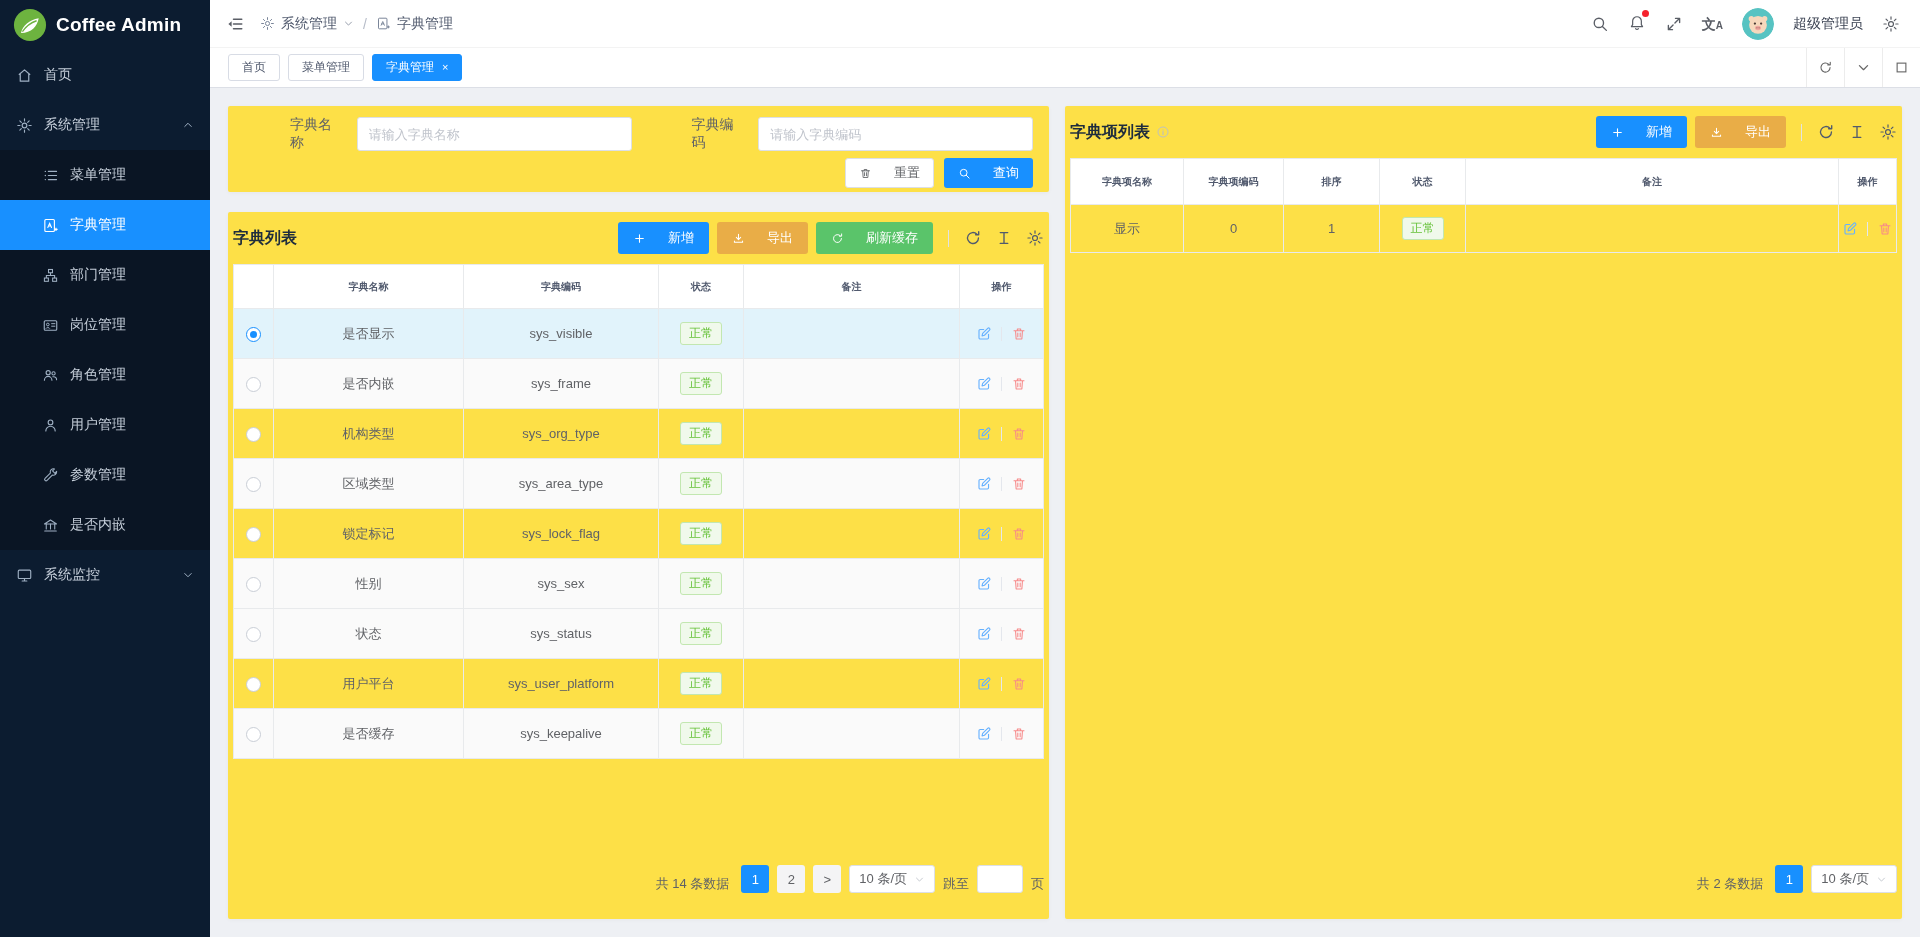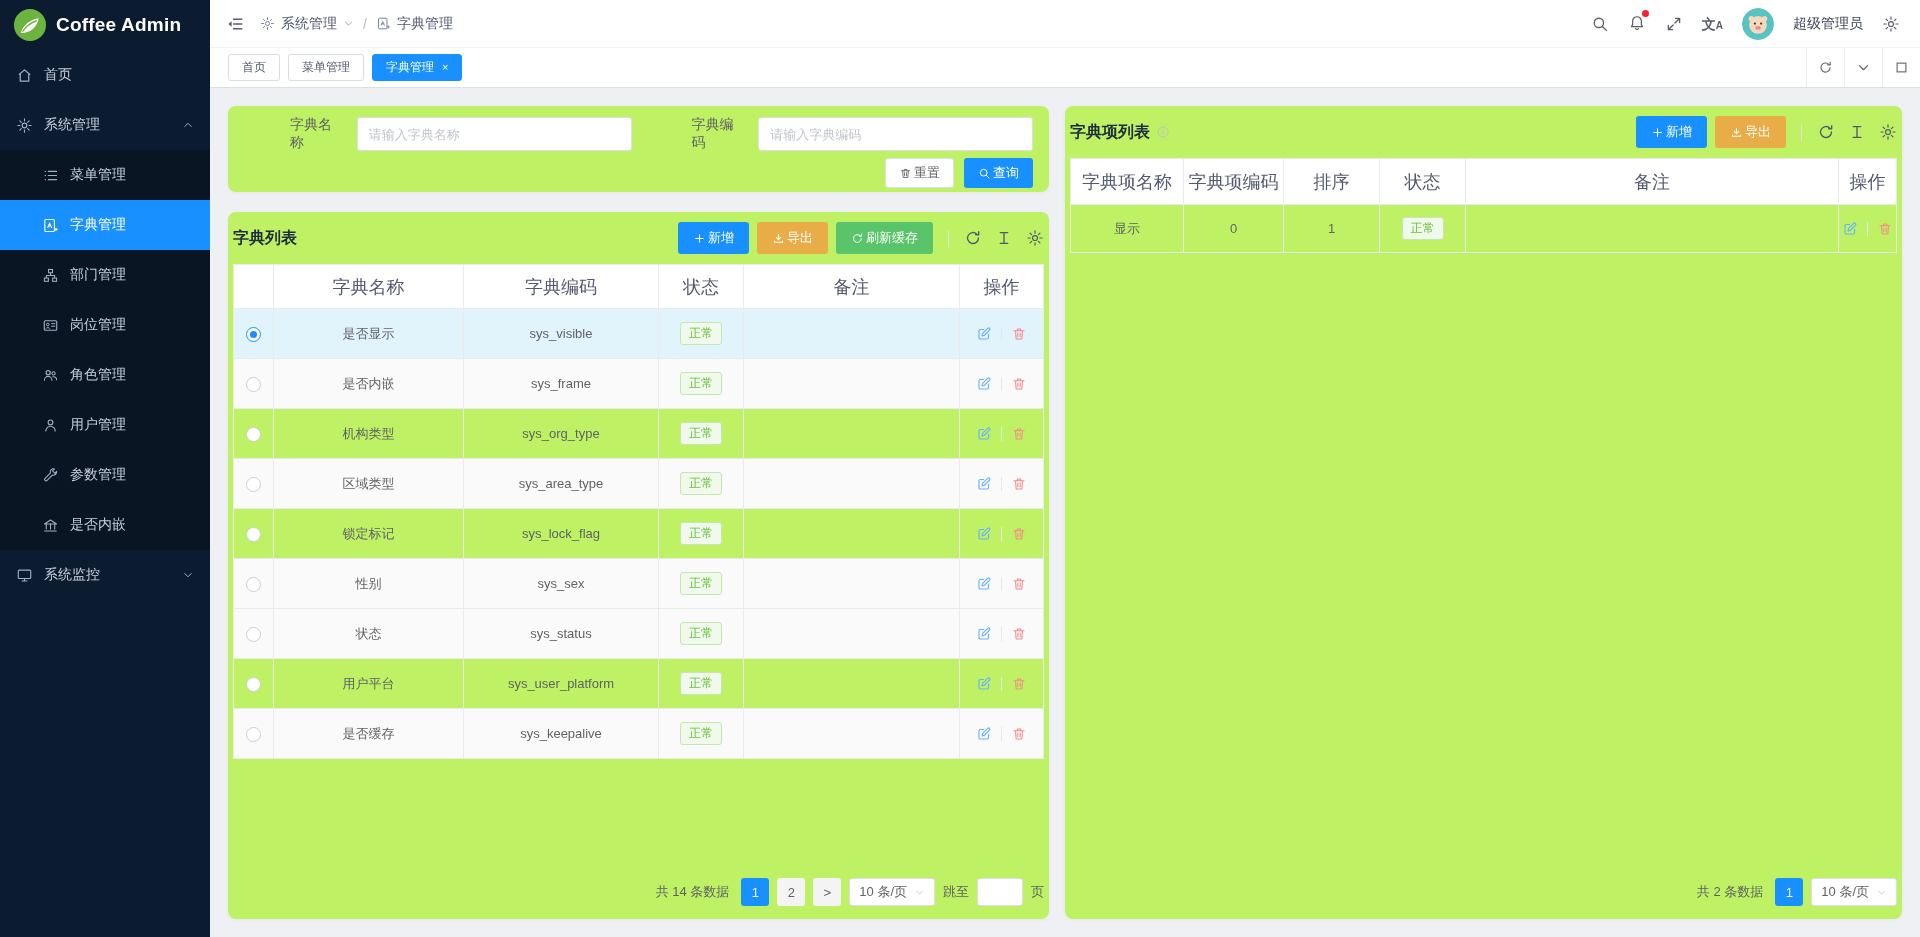--- a/index.html
+++ b/index.html
@@ -53,70 +53,70 @@
   .tab{height:27px;display:inline-flex;align-items:center;padding:0 13px;border:1px solid #d8dce5;border-radius:3px;margin-right:8px;font-size:12px;color:var(--head-text);background:#fff;cursor:pointer}
   .tab.active{background:var(--primary);border-color:var(--primary);color:#fff}
   .tab-close{margin-left:8px;font-size:11px;line-height:1;color:#fff;cursor:pointer}
   .tab-controls{margin-left:auto;display:flex;height:100%}
   .tab-ctrl{width:38px;height:100%;display:flex;align-items:center;justify-content:center;border-left:1px solid #ececec;color:#666;cursor:pointer}
   .tab-ctrl svg{width:15px;height:15px}
 
   .content{flex:1;display:flex;gap:16px;padding:18px;overflow:hidden}
   .left-col{width:821px;flex:0 0 auto;display:flex;flex-direction:column;gap:20px}
   .right-col{flex:1;display:flex;flex-direction:column;min-width:0}
-  .card{background:#bef264;border-radius:8px;box-shadow:0 1px 4px rgba(0,0,0,.04)}
+  .card{background:#fde047;border-radius:2px;box-shadow:0 1px 4px rgba(0,0,0,.04)}
 
   
   .search-card{height:86px;padding:8px 16px;flex:0 0 auto}
   .sform{display:flex;align-items:center;height:36px;margin-top:2px}
   .slabel{font-size:14px;color:var(--text);margin-right:12px}
   .sitem-name{margin-left:46px}
   .sitem-code{margin-left:60px}
   .sinput{width:280px;height:33px;border:1px solid #dcdfe6;border-radius:3px;padding:16px 11px;font-size:13px;color:var(--text);outline:none}
   .sinput::placeholder{color:#c0c4cc}
   .sbtn-row{display:flex;justify-content:flex-end;align-items:center;gap:10px;margin-top:6px}
 
-  .btn{height:32px;display:inline-flex;align-items:center;justify-content:center;gap:2px;padding:0 14px;border-radius:3px;font-size:13px;border:1px solid transparent;cursor:pointer;background:#fff}
+  .btn{height:32px;display:inline-flex;align-items:center;justify-content:center;gap:22px;padding:0 14px;border-radius:3px;font-size:13px;border:1px solid transparent;cursor:pointer;background:#fff}
   .btn svg{width:13px;height:13px}
   .btn-plain{border-color:#dcdfe6;color:var(--text)}
   .btn-primary{background:var(--primary);color:#fff}
   .btn-warning{background:var(--warning);color:#fff}
   .btn-success{background:var(--success);color:#fff}
   .btn-sm{height:30px;padding:0 13px}
 
   
   .list-card{flex:1;display:flex;flex-direction:column;padding:0 5px;min-height:0}
   .card-head{height:52px;display:flex;align-items:center;flex:0 0 auto}
   .card-title{font-size:16px;font-weight:bold;color:#1f2d3d;display:flex;align-items:center;gap:6px}
   .info-ic{width:14px;height:14px;color:#b9bec7}
   .head-actions{margin-left:auto;display:flex;align-items:center;gap:8px}
   .tool-sep{width:1px;height:17px;background:#e2e2e2;margin:0 7px}
   .tool-icon{width:18px;height:18px;color:#515a6e;cursor:pointer}
   .tool-group{display:flex;align-items:center;gap:13px}
 
   table{width:100%;border-collapse:collapse;table-layout:fixed;font-size:13px;color:var(--text)}
   th,td{border:1px solid var(--border);text-align:center;overflow:hidden;white-space:nowrap}
-  thead th{height:44px;font-weight:normal;color:var(--head-text);background:#fff;font-size:18px}
+  thead th{height:44px;font-weight:bold;color:var(--head-text);background:#fff;font-size:10px}
   .t-left tbody td{height:50px}
   .t-right thead th{height:46px}
   .t-right tbody td{height:48px}
   tr.striped td{background:#fafafa}
   tr.selected td{background:#e1f3fb}
   .badge{display:inline-block;padding:3px 8px;font-size:12px;line-height:1.2;color:#67c23a;border:1px solid #c2e7b0;background:#f0f9eb;border-radius:3px}
   .radio{position:relative;display:inline-block;width:15px;height:15px;border:1px solid #c9ced6;border-radius:50%;background:#fff;vertical-align:middle;cursor:pointer}
   .radio.checked{border-color:var(--primary)}
   .radio.checked::after{content:"";position:absolute;inset:3px;border-radius:50%;background:var(--primary)}
   .ops{white-space:nowrap}
   .op-ic{width:16px;height:16px;vertical-align:middle;cursor:pointer}
   .op-edit{color:#66b1ff}
   .op-del{color:#f78989}
   .op-sep{display:inline-block;width:1px;height:14px;background:#e4e7ed;margin:0 9px;vertical-align:middle}
 
   .spacer{flex:1}
-  .pager{display:flex;justify-content:flex-end;align-items:center;gap:8px;margin-bottom:13px;font-size:13px;color:var(--text);flex:0 0 auto}
+  .pager{display:flex;justify-content:flex-end;align-items:flex-end;gap:8px;margin-bottom:26px;font-size:13px;color:var(--text);flex:0 0 auto}
   .pager-total{margin-right:4px}
   .page-btn{min-width:28px;height:28px;padding:0 6px;border-radius:3px;background:#f4f4f5;color:var(--text);display:inline-flex;align-items:center;justify-content:center;font-size:13px;cursor:pointer}
   .page-btn.active{background:var(--primary);color:#fff}
   .page-size{height:28px;border:1px solid #dcdfe6;border-radius:3px;display:inline-flex;align-items:center;gap:7px;padding:0 9px;background:#fff;cursor:pointer}
   .page-size .sm-chev{color:#c0c4cc}
   .jump-input{width:46px;height:28px;border:1px solid #dcdfe6;border-radius:3px;padding:0 6px;font-size:13px;outline:none}
 </style>
 </head>
 <body>
 

